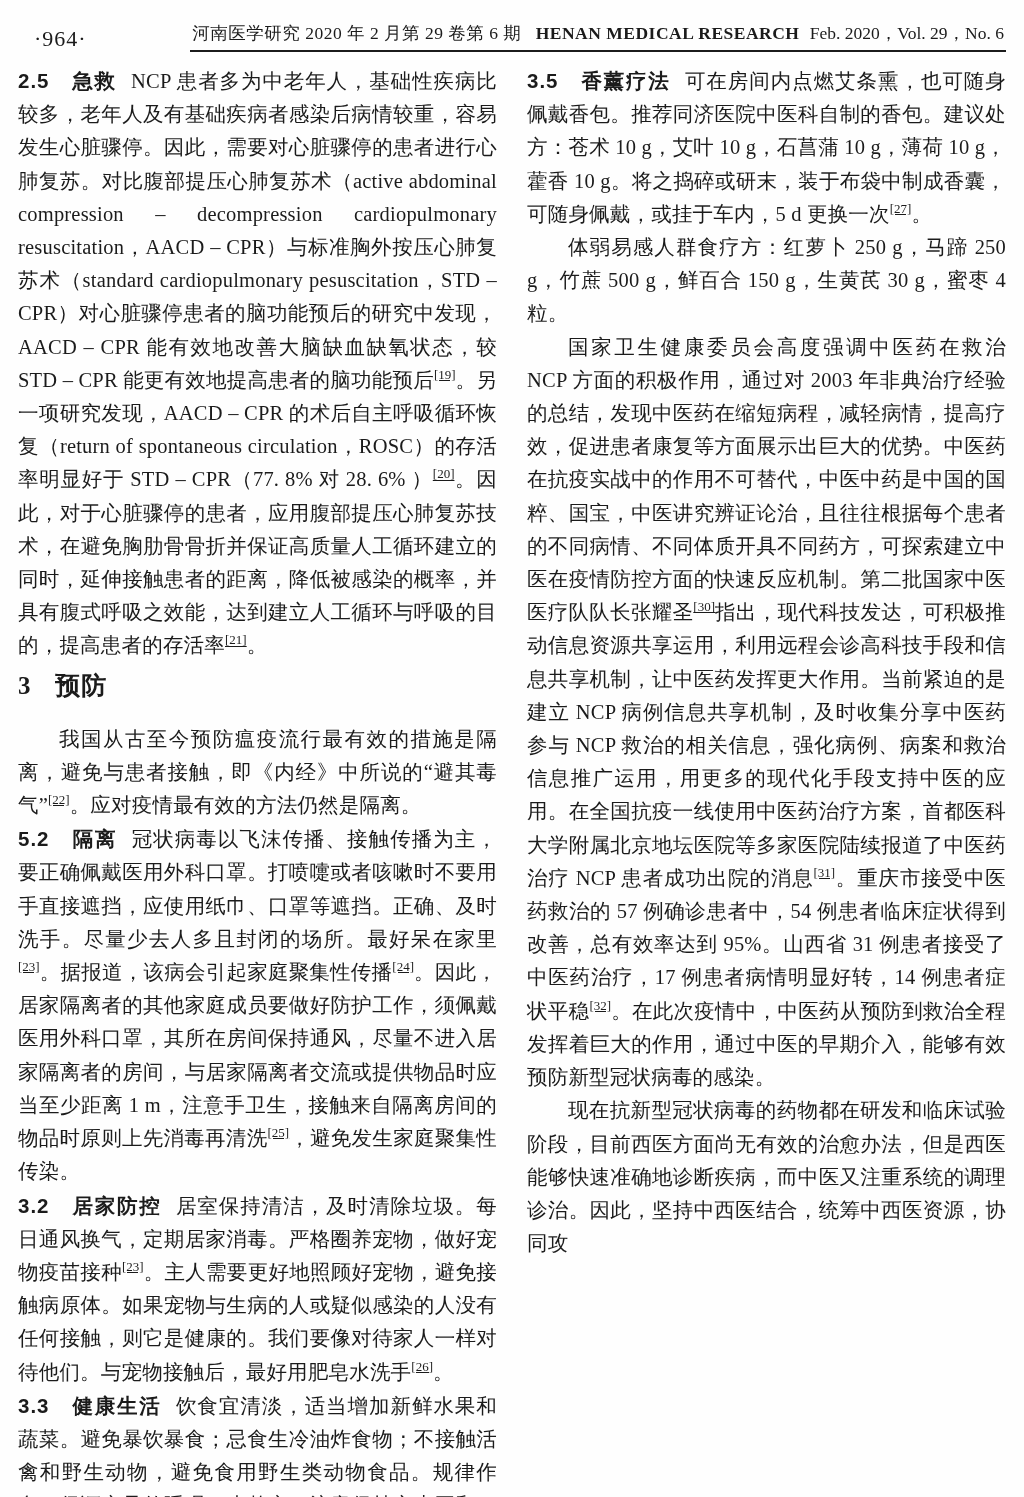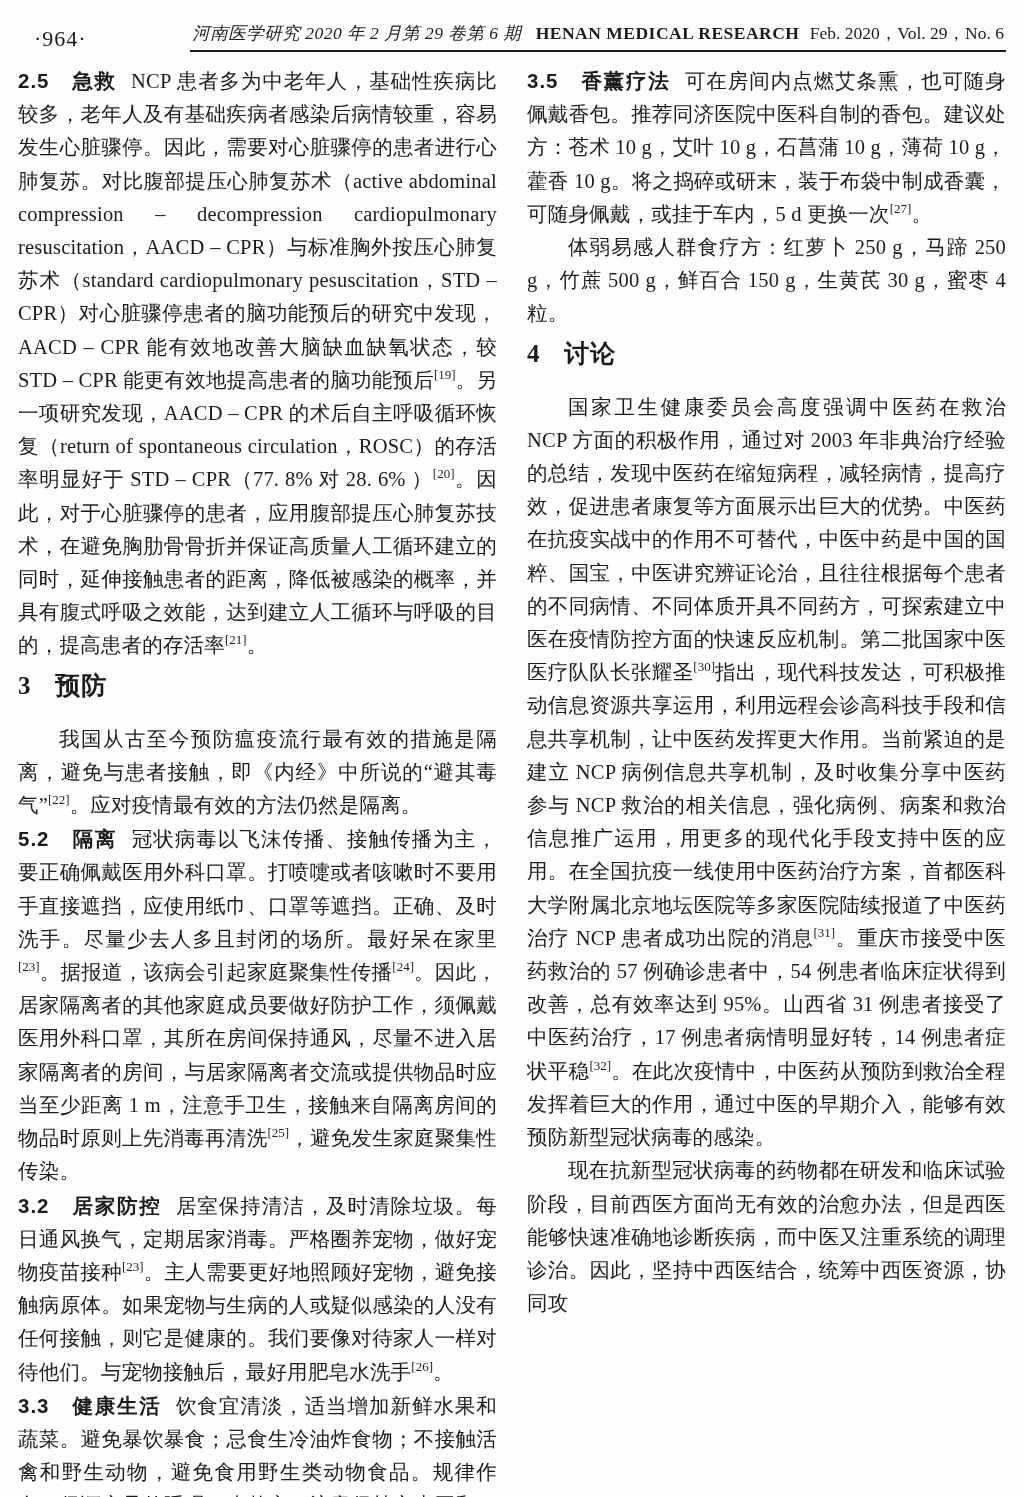--- a/index.html
+++ b/index.html
@@ -30,21 +30,21 @@
     white-space: nowrap;
     padding-left: 16px;
   }
   .journal-line {
     margin-left: auto;
     border-bottom: 2px solid #1b1b1b;
     padding: 0 2px 5px 2px;
     font-size: 17.5px;
     white-space: nowrap;
   }
-  .journal-line .cn { letter-spacing: 0.5px; font-style: italic; }
+  .journal-line .cn { letter-spacing: 0.5px; }
   .journal-line .en-bold {
     font-weight: 700;
     margin: 0 6px 0 10px;
     letter-spacing: 0.5px;
   }
   
   .columns {
     display: flex;
     gap: 30px;
     margin-top: 12px;
@@ -80,20 +80,21 @@
   }
   .h1 .h1num {
     font-family: "Liberation Serif", "DejaVu Serif", serif;
     font-weight: 700;
     margin-right: 0.95em;
   }
   sup {
     font-size: 13px;
     line-height: 0;
     letter-spacing: 0;
+    text-decoration: underline;
   }
 </style>
 </head>
 <body>
 
 <div class="page">
   <header class="page-header">
     <div class="page-num">·964·</div>
     <div class="journal-line">
       <span class="cn">河南医学研究 2020 年 2 月第 29 卷第 6 期</span>
@@ -107,18 +108,17 @@
         <p><b class="sect-head">2.5　急救</b>NCP 患者多为中老年人，基础性疾病比较多，老年人及有基础疾病者感染后病情较重，容易发生心脏骤停。因此，需要对心脏骤停的患者进行心肺复苏。对比腹部提压心肺复苏术（active abdominal compression – decompression cardiopulmonary resuscitation，AACD – CPR）与标准胸外按压心肺复苏术（standard cardiopulmonary pesuscitation，STD – CPR）对心脏骤停患者的脑功能预后的研究中发现，AACD – CPR 能有效地改善大脑缺血缺氧状态，较 STD – CPR 能更有效地提高患者的脑功能预后<sup>[19]</sup>。另一项研究发现，AACD – CPR 的术后自主呼吸循环恢复（return of spontaneous circulation，ROSC）的存活率明显好于 STD – CPR（77. 8% 对 28. 6% ）<sup>[20]</sup>。因此，对于心脏骤停的患者，应用腹部提压心肺复苏技术，在避免胸肋骨骨折并保证高质量人工循环建立的同时，延伸接触患者的距离，降低被感染的概率，并具有腹式呼吸之效能，达到建立人工循环与呼吸的目的，提高患者的存活率<sup>[21]</sup>。</p>
         <div class="h1"><span class="h1num">3</span><span>预防</span></div>
         <p class="indent">我国从古至今预防瘟疫流行最有效的措施是隔离，避免与患者接触，即《内经》中所说的“避其毒气”<sup>[22]</sup>。应对疫情最有效的方法仍然是隔离。</p>
         <p><b class="sect-head">5.2　隔离</b>冠状病毒以飞沫传播、接触传播为主，要正确佩戴医用外科口罩。打喷嚏或者咳嗽时不要用手直接遮挡，应使用纸巾、口罩等遮挡。正确、及时洗手。尽量少去人多且封闭的场所。最好呆在家里<sup>[23]</sup>。据报道，该病会引起家庭聚集性传播<sup>[24]</sup>。因此，居家隔离者的其他家庭成员要做好防护工作，须佩戴医用外科口罩，其所在房间保持通风，尽量不进入居家隔离者的房间，与居家隔离者交流或提供物品时应当至少距离 1 m，注意手卫生，接触来自隔离房间的物品时原则上先消毒再清洗<sup>[25]</sup>，避免发生家庭聚集性传染。</p>
         <p><b class="sect-head">3.2　居家防控</b>居室保持清洁，及时清除垃圾。每日通风换气，定期居家消毒。严格圈养宠物，做好宠物疫苗接种<sup>[23]</sup>。主人需要更好地照顾好宠物，避免接触病原体。如果宠物与生病的人或疑似感染的人没有任何接触，则它是健康的。我们要像对待家人一样对待他们。与宠物接触后，最好用肥皂水洗手<sup>[26]</sup>。</p>
         <p><b class="sect-head">3.3　健康生活</b>饮食宜清淡，适当增加新鲜水果和蔬菜。避免暴饮暴食；忌食生冷油炸食物；不接触活禽和野生动物，避免食用野生类动物食品。规律作息，保证充足的睡眠，少熬夜；注意保持心态平和，戒慌戒躁。</p>
       </section>
     <section class="col" id="col-right">
         <p><b class="sect-head">3.5　香薰疗法</b>可在房间内点燃艾条熏，也可随身佩戴香包。推荐同济医院中医科自制的香包。建议处方：苍术 10 g，艾叶 10 g，石菖蒲 10 g，薄荷 10 g，藿香 10 g。将之捣碎或研末，装于布袋中制成香囊，可随身佩戴，或挂于车内，5 d 更换一次<sup>[27]</sup>。</p>
         <p class="indent">体弱易感人群食疗方：红萝卜 250 g，马蹄 250 g，竹蔗 500 g，鲜百合 150 g，生黄芪 30 g，蜜枣 4 粒。</p>
-        <div class="h1"><span class="h1num">4</span><span>讨论</span></div>
         <p class="indent">国家卫生健康委员会高度强调中医药在救治 NCP 方面的积极作用，通过对 2003 年非典治疗经验的总结，发现中医药在缩短病程，减轻病情，提高疗效，促进患者康复等方面展示出巨大的优势。中医药在抗疫实战中的作用不可替代，中医中药是中国的国粹、国宝，中医讲究辨证论治，且往往根据每个患者的不同病情、不同体质开具不同药方，可探索建立中医在疫情防控方面的快速反应机制。第二批国家中医医疗队队长张耀圣<sup>[30]</sup>指出，现代科技发达，可积极推动信息资源共享运用，利用远程会诊高科技手段和信息共享机制，让中医药发挥更大作用。当前紧迫的是建立 NCP 病例信息共享机制，及时收集分享中医药参与 NCP 救治的相关信息，强化病例、病案和救治信息推广运用，用更多的现代化手段支持中医的应用。在全国抗疫一线使用中医药治疗方案，首都医科大学附属北京地坛医院等多家医院陆续报道了中医药治疗 NCP 患者成功出院的消息<sup>[31]</sup>。重庆市接受中医药救治的 57 例确诊患者中，54 例患者临床症状得到改善，总有效率达到 95%。山西省 31 例患者接受了中医药治疗，17 例患者病情明显好转，14 例患者症状平稳<sup>[32]</sup>。在此次疫情中，中医药从预防到救治全程发挥着巨大的作用，通过中医的早期介入，能够有效预防新型冠状病毒的感染。</p>
         <p class="indent">现在抗新型冠状病毒的药物都在研发和临床试验阶段，目前西医方面尚无有效的治愈办法，但是西医能够快速准确地诊断疾病，而中医又注重系统的调理诊治。因此，坚持中西医结合，统筹中西医资源，协同攻</p>
       </section>
   </main>
 </div>
 
 </body></html>

